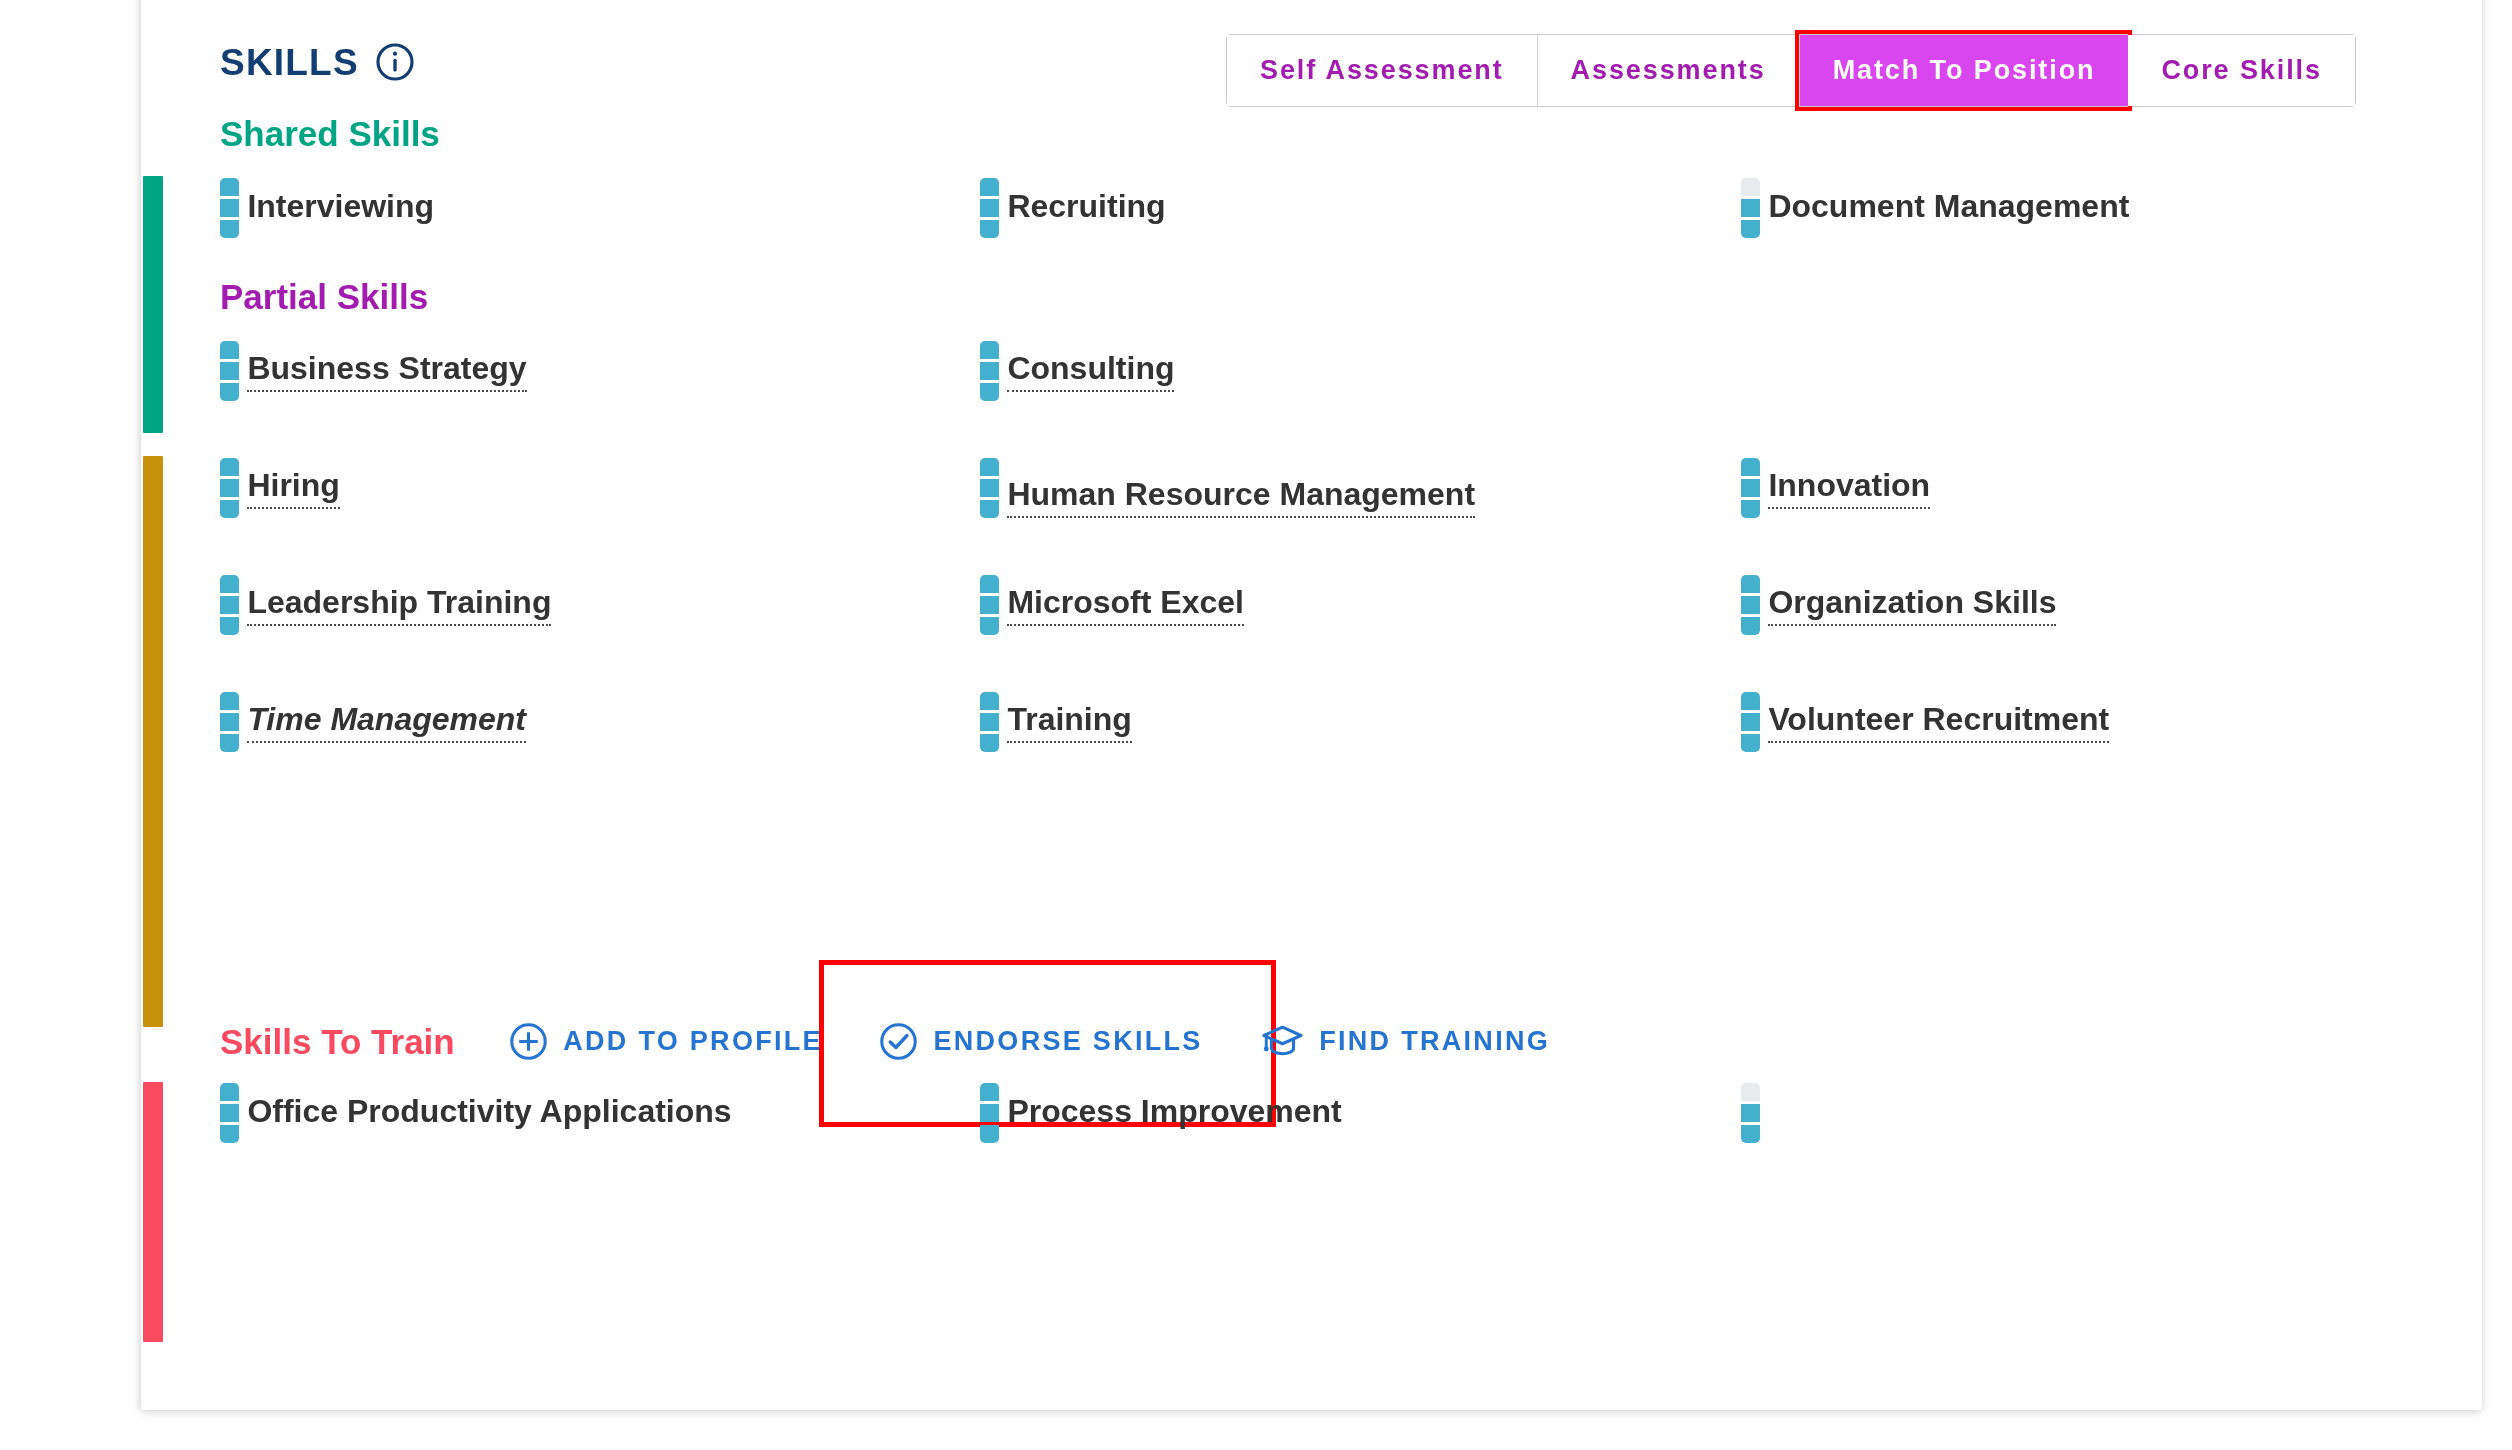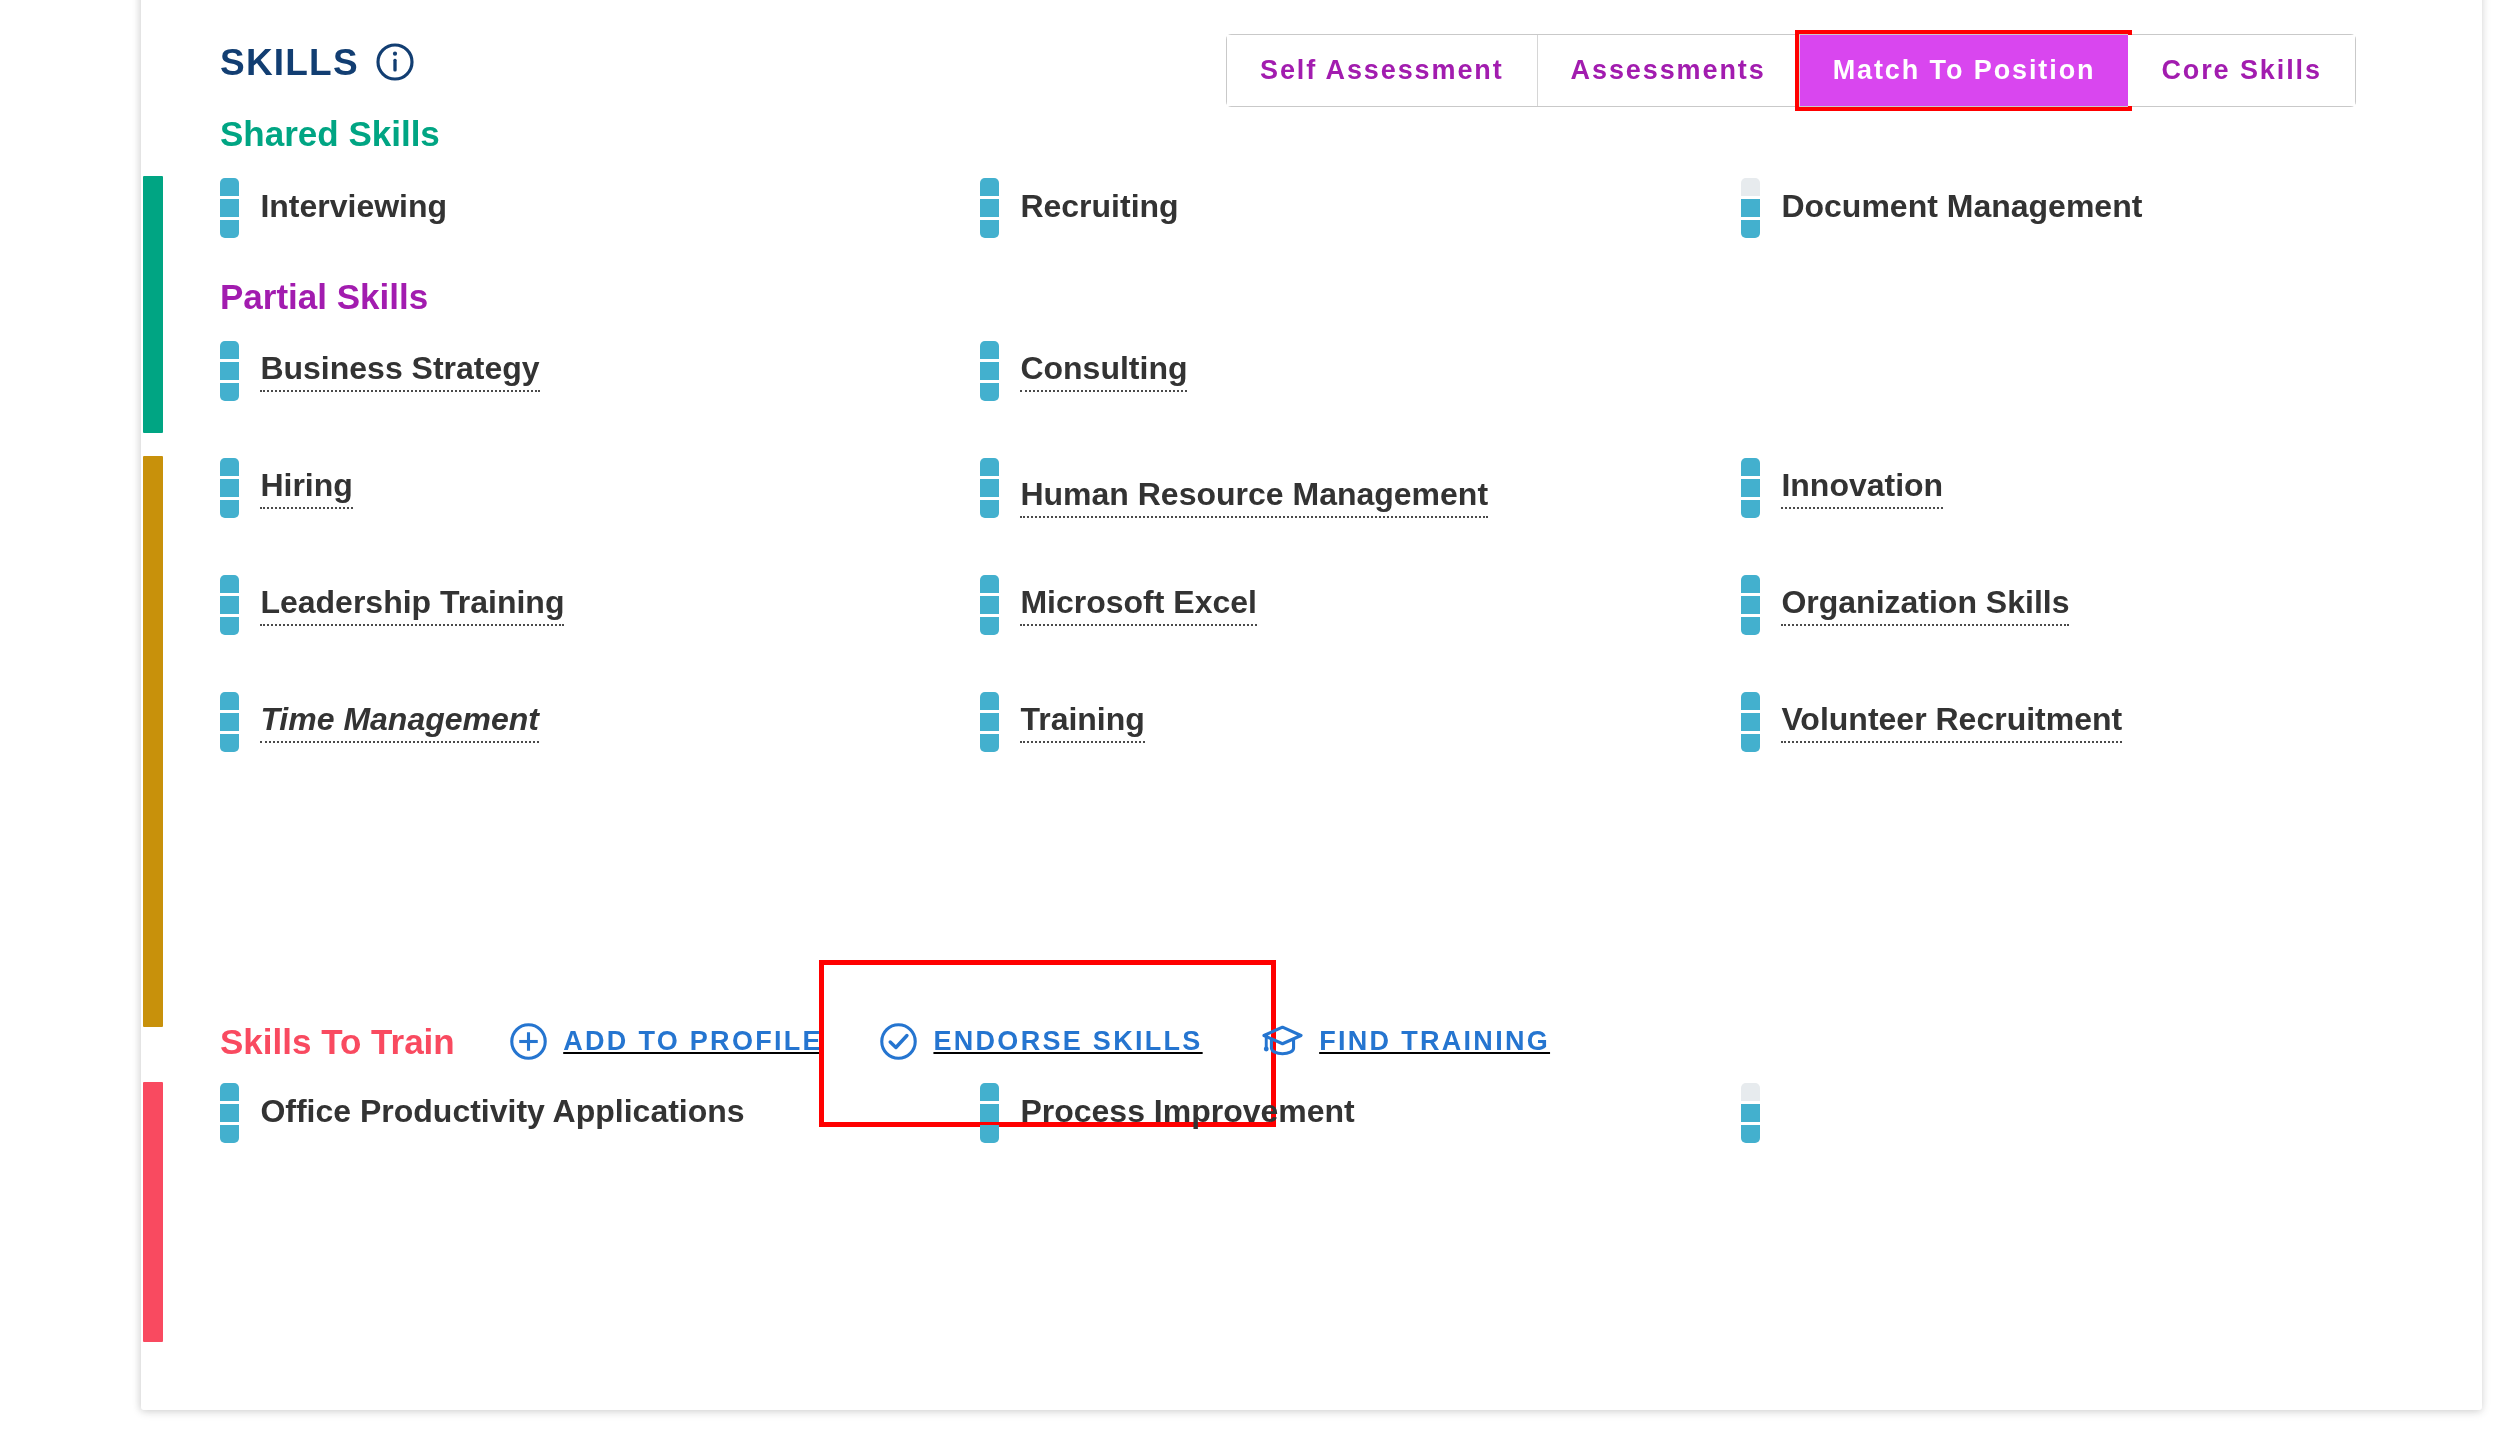--- a/index.html
+++ b/index.html
@@ -77,21 +77,21 @@
   .section-head {
     position: absolute; left: 79px;
     display: flex; align-items: center; gap: 0px;
     white-space: nowrap;
   }
   .section-title {
     font-size: 35px; font-weight: 700; line-height: 1;
   }
 
   
-  .actions { display: flex; align-items: center; text-decoration: underline; }
+  .actions { display: flex; align-items: center; }
   .action {
     display: flex; align-items: center; gap: 15.5px;
     color: #2575D0;
     font-size: 27px; font-weight: 700;
     letter-spacing: 2.3px;
     white-space: nowrap;
     position: relative;
   }
   .action svg { display: block; flex: none; }
   .action-box::after {
@@ -100,21 +100,21 @@
     left: -60px; top: -62px;
     width: 447px; height: 157px;
     border: 5.8px solid #FF0000;
     pointer-events: none;
   }
 
   
   .grid { position: absolute; left: 79px; width: 2234px; }
   .skill {
     position: absolute;
-    display: flex; align-items: center; gap: 21px;
+    display: flex; align-items: center; gap: 8px;
     white-space: nowrap;
   }
   .level { width: 19.4px; height: 60px; display: flex; flex-direction: column; gap: 2.9px; flex: none; }
   .seg { flex: 1; background: #43B0CE; }
   .seg:first-child { border-radius: 4.9px 4.9px 0 0; }
   .seg:last-child { border-radius: 0 0 4.9px 4.9px; }
   .seg.off { background: #E7EBEE; }
   .skill-name {
     font-size: 32px; font-weight: 700; color: #333333;
     line-height: 1.1;

